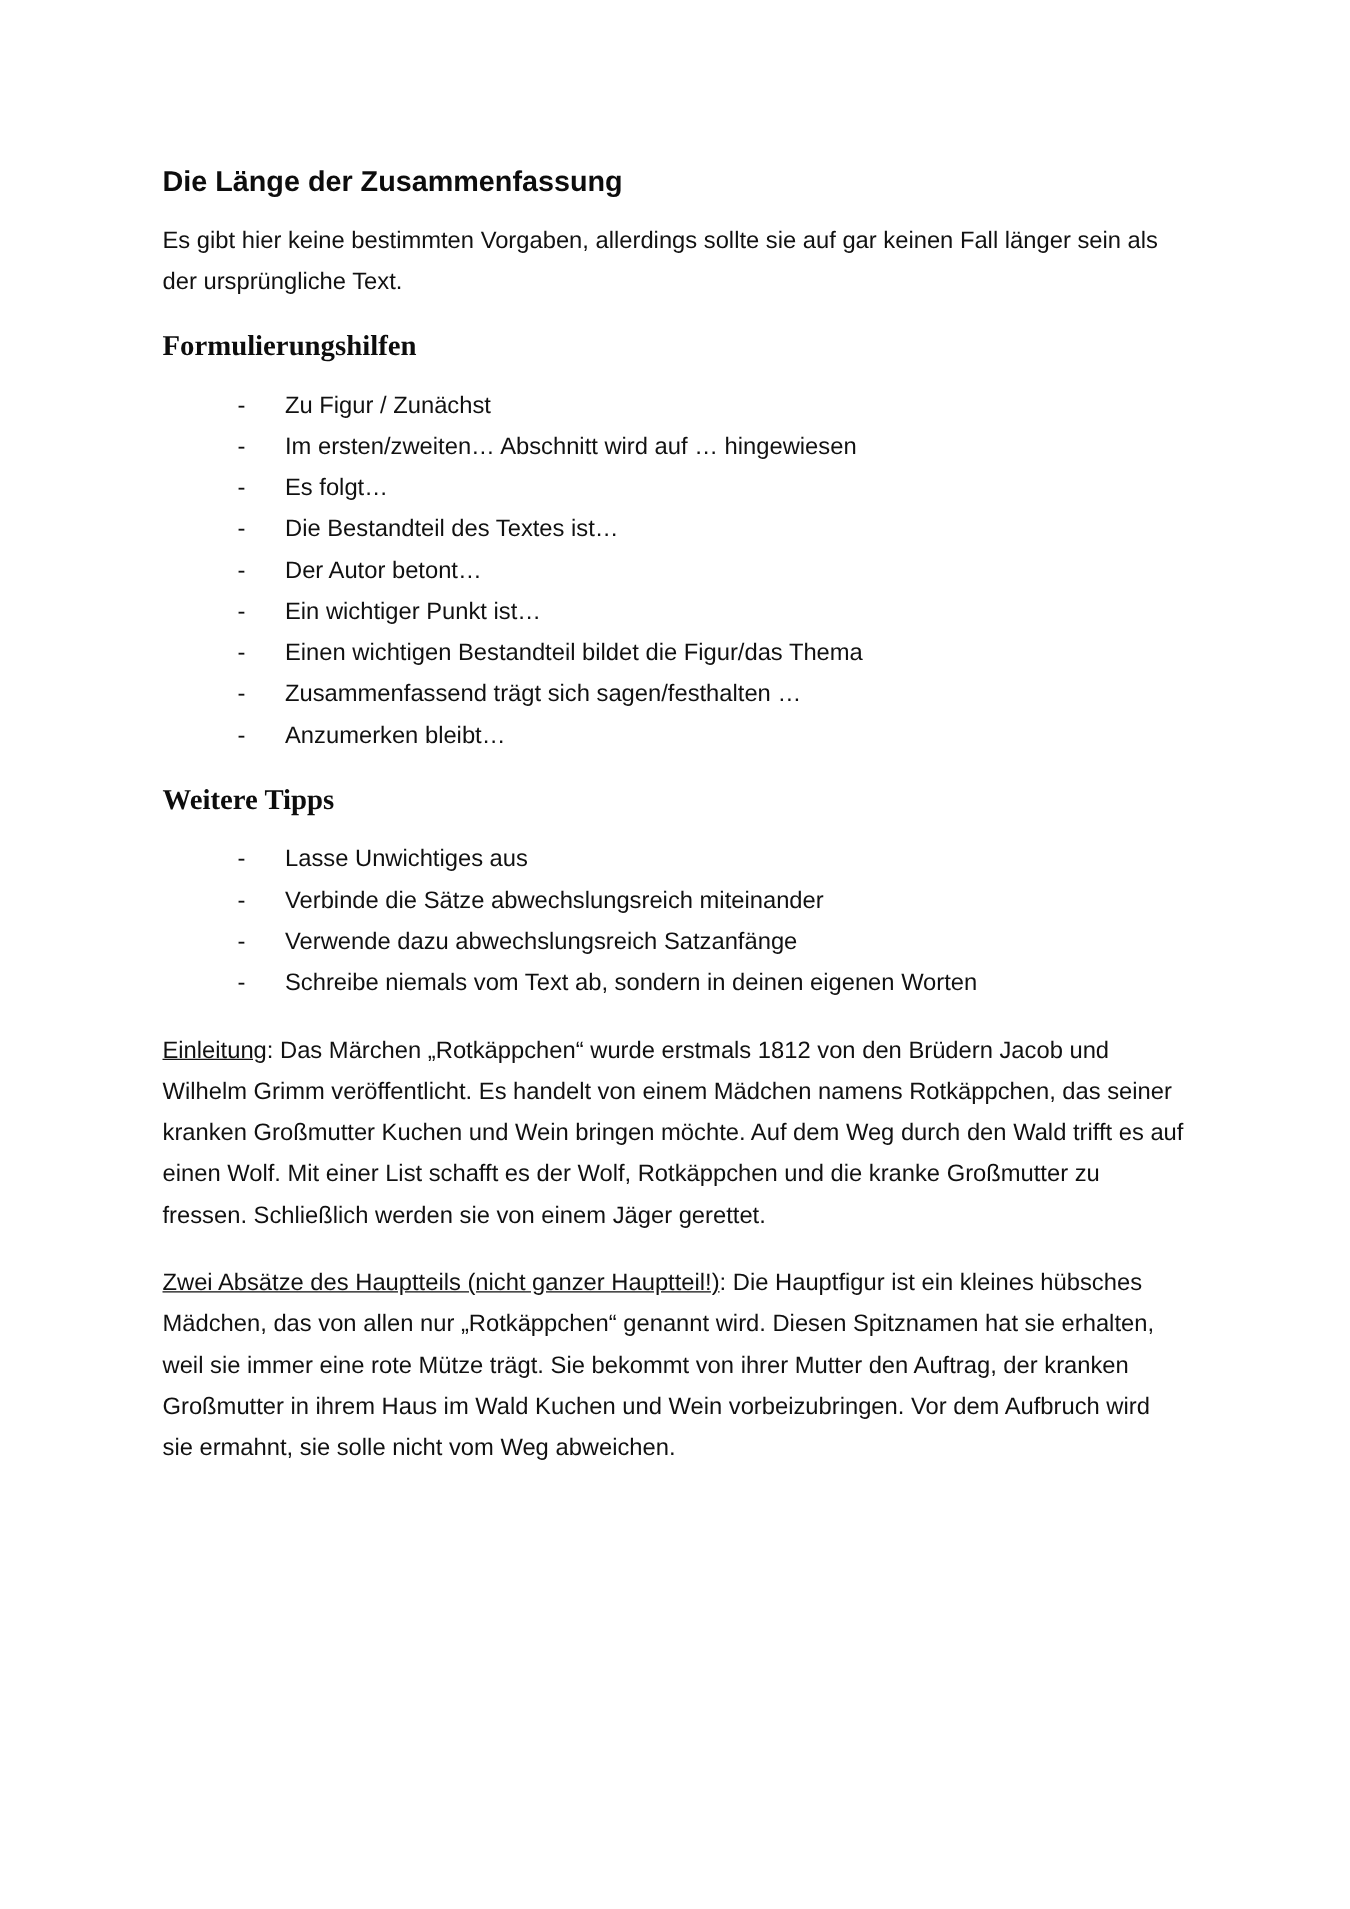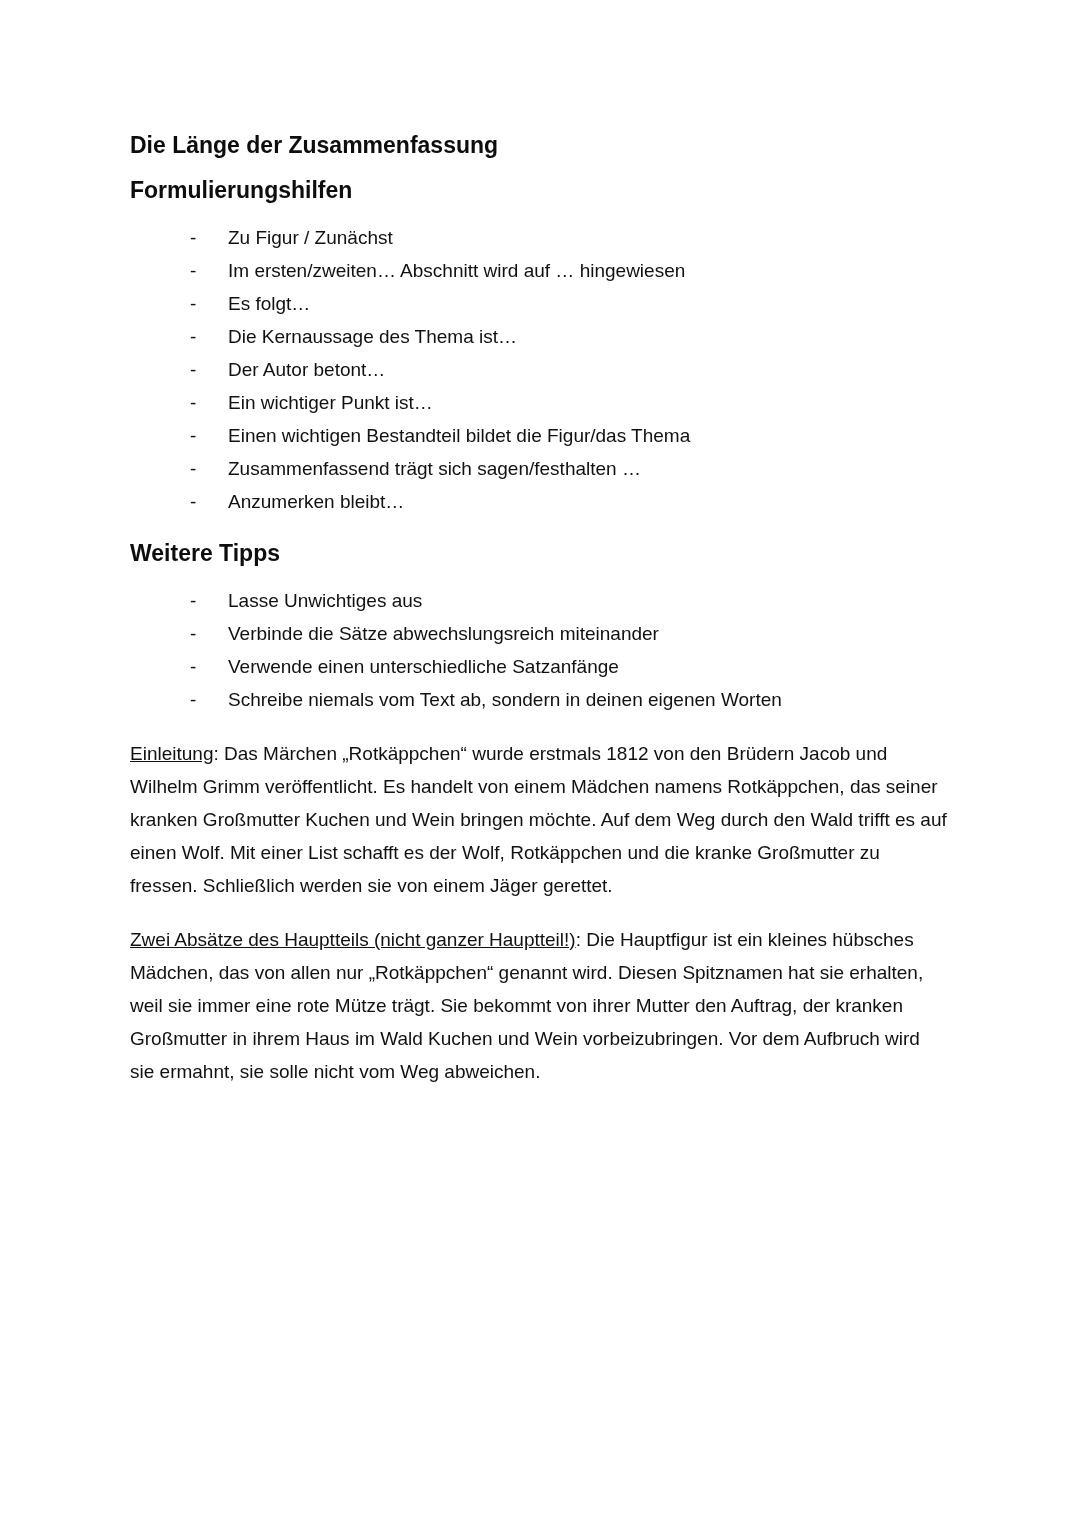--- a/index.html
+++ b/index.html
@@ -17,21 +17,21 @@
     padding: 131px 132px 0 130px;
     background: #ffffff;
   }
   h2.doc-heading {
     font-size: 23px;
     font-weight: 700;
     line-height: 28px;
     color: #0d0d0d;
     margin: 0 0 17px 0;
   }
-  h2.doc-heading.spaced { margin-top: 10px; }
+  h2.doc-heading.spaced { margin-top: 10px; font-family: Liberation Serif, serif; }
   p.doc-paragraph {
     font-size: 19px;
     line-height: 33px;
     margin: 0 0 21px 0;
     color: #111111;
   }
   ul.dash-list {
     list-style: none;
     margin: 0 0 21px 0;
     padding: 0;
@@ -48,38 +48,39 @@
     flex: 0 0 38px;
   }
   .underline { text-decoration: underline; }
 </style>
 </head>
 <body>
 
 <div class="page">
 
   <h2 class="doc-heading">Die Länge der Zusammenfassung</h2>
+  <p class="doc-paragraph">Es gibt hier keine bestimmten Vorgaben, allerdings sollte sie auf gar keinen Fall länger sein als der ursprüngliche Text.</p>
 
   <h2 class="doc-heading spaced">Formulierungshilfen</h2>
   <ul class="dash-list">
     <li>
         <span class="dash">-</span>
         <span>Zu Figur / Zunächst</span>
       </li>
     <li>
         <span class="dash">-</span>
         <span>Im ersten/zweiten… Abschnitt wird auf … hingewiesen</span>
       </li>
     <li>
         <span class="dash">-</span>
         <span>Es folgt…</span>
       </li>
     <li>
         <span class="dash">-</span>
-        <span>Die Kernaussage des Thema ist…</span>
+        <span>Die Bestandteil des Textes ist…</span>
       </li>
     <li>
         <span class="dash">-</span>
         <span>Der Autor betont…</span>
       </li>
     <li>
         <span class="dash">-</span>
         <span>Ein wichtiger Punkt ist…</span>
       </li>
     <li>
@@ -101,21 +102,21 @@
     <li>
         <span class="dash">-</span>
         <span>Lasse Unwichtiges aus</span>
       </li>
     <li>
         <span class="dash">-</span>
         <span>Verbinde die Sätze abwechslungsreich miteinander</span>
       </li>
     <li>
         <span class="dash">-</span>
-        <span>Verwende einen unterschiedliche Satzanfänge</span>
+        <span>Verwende dazu abwechslungsreich Satzanfänge</span>
       </li>
     <li>
         <span class="dash">-</span>
         <span>Schreibe niemals vom Text ab, sondern in deinen eigenen Worten</span>
       </li>
   </ul>
 
 
   <p class="doc-paragraph"><span class="underline">Einleitung</span><span>: Das Märchen „Rotkäppchen“ wurde erstmals 1812 von den Brüdern Jacob und Wilhelm Grimm veröffentlicht. Es handelt von einem Mädchen namens Rotkäppchen, das seiner kranken Großmutter Kuchen und Wein bringen möchte. Auf dem Weg durch den Wald trifft es auf einen Wolf. Mit einer List schafft es der Wolf, Rotkäppchen und die kranke Großmutter zu fressen. Schließlich werden sie von einem Jäger gerettet.</span></p>
 

